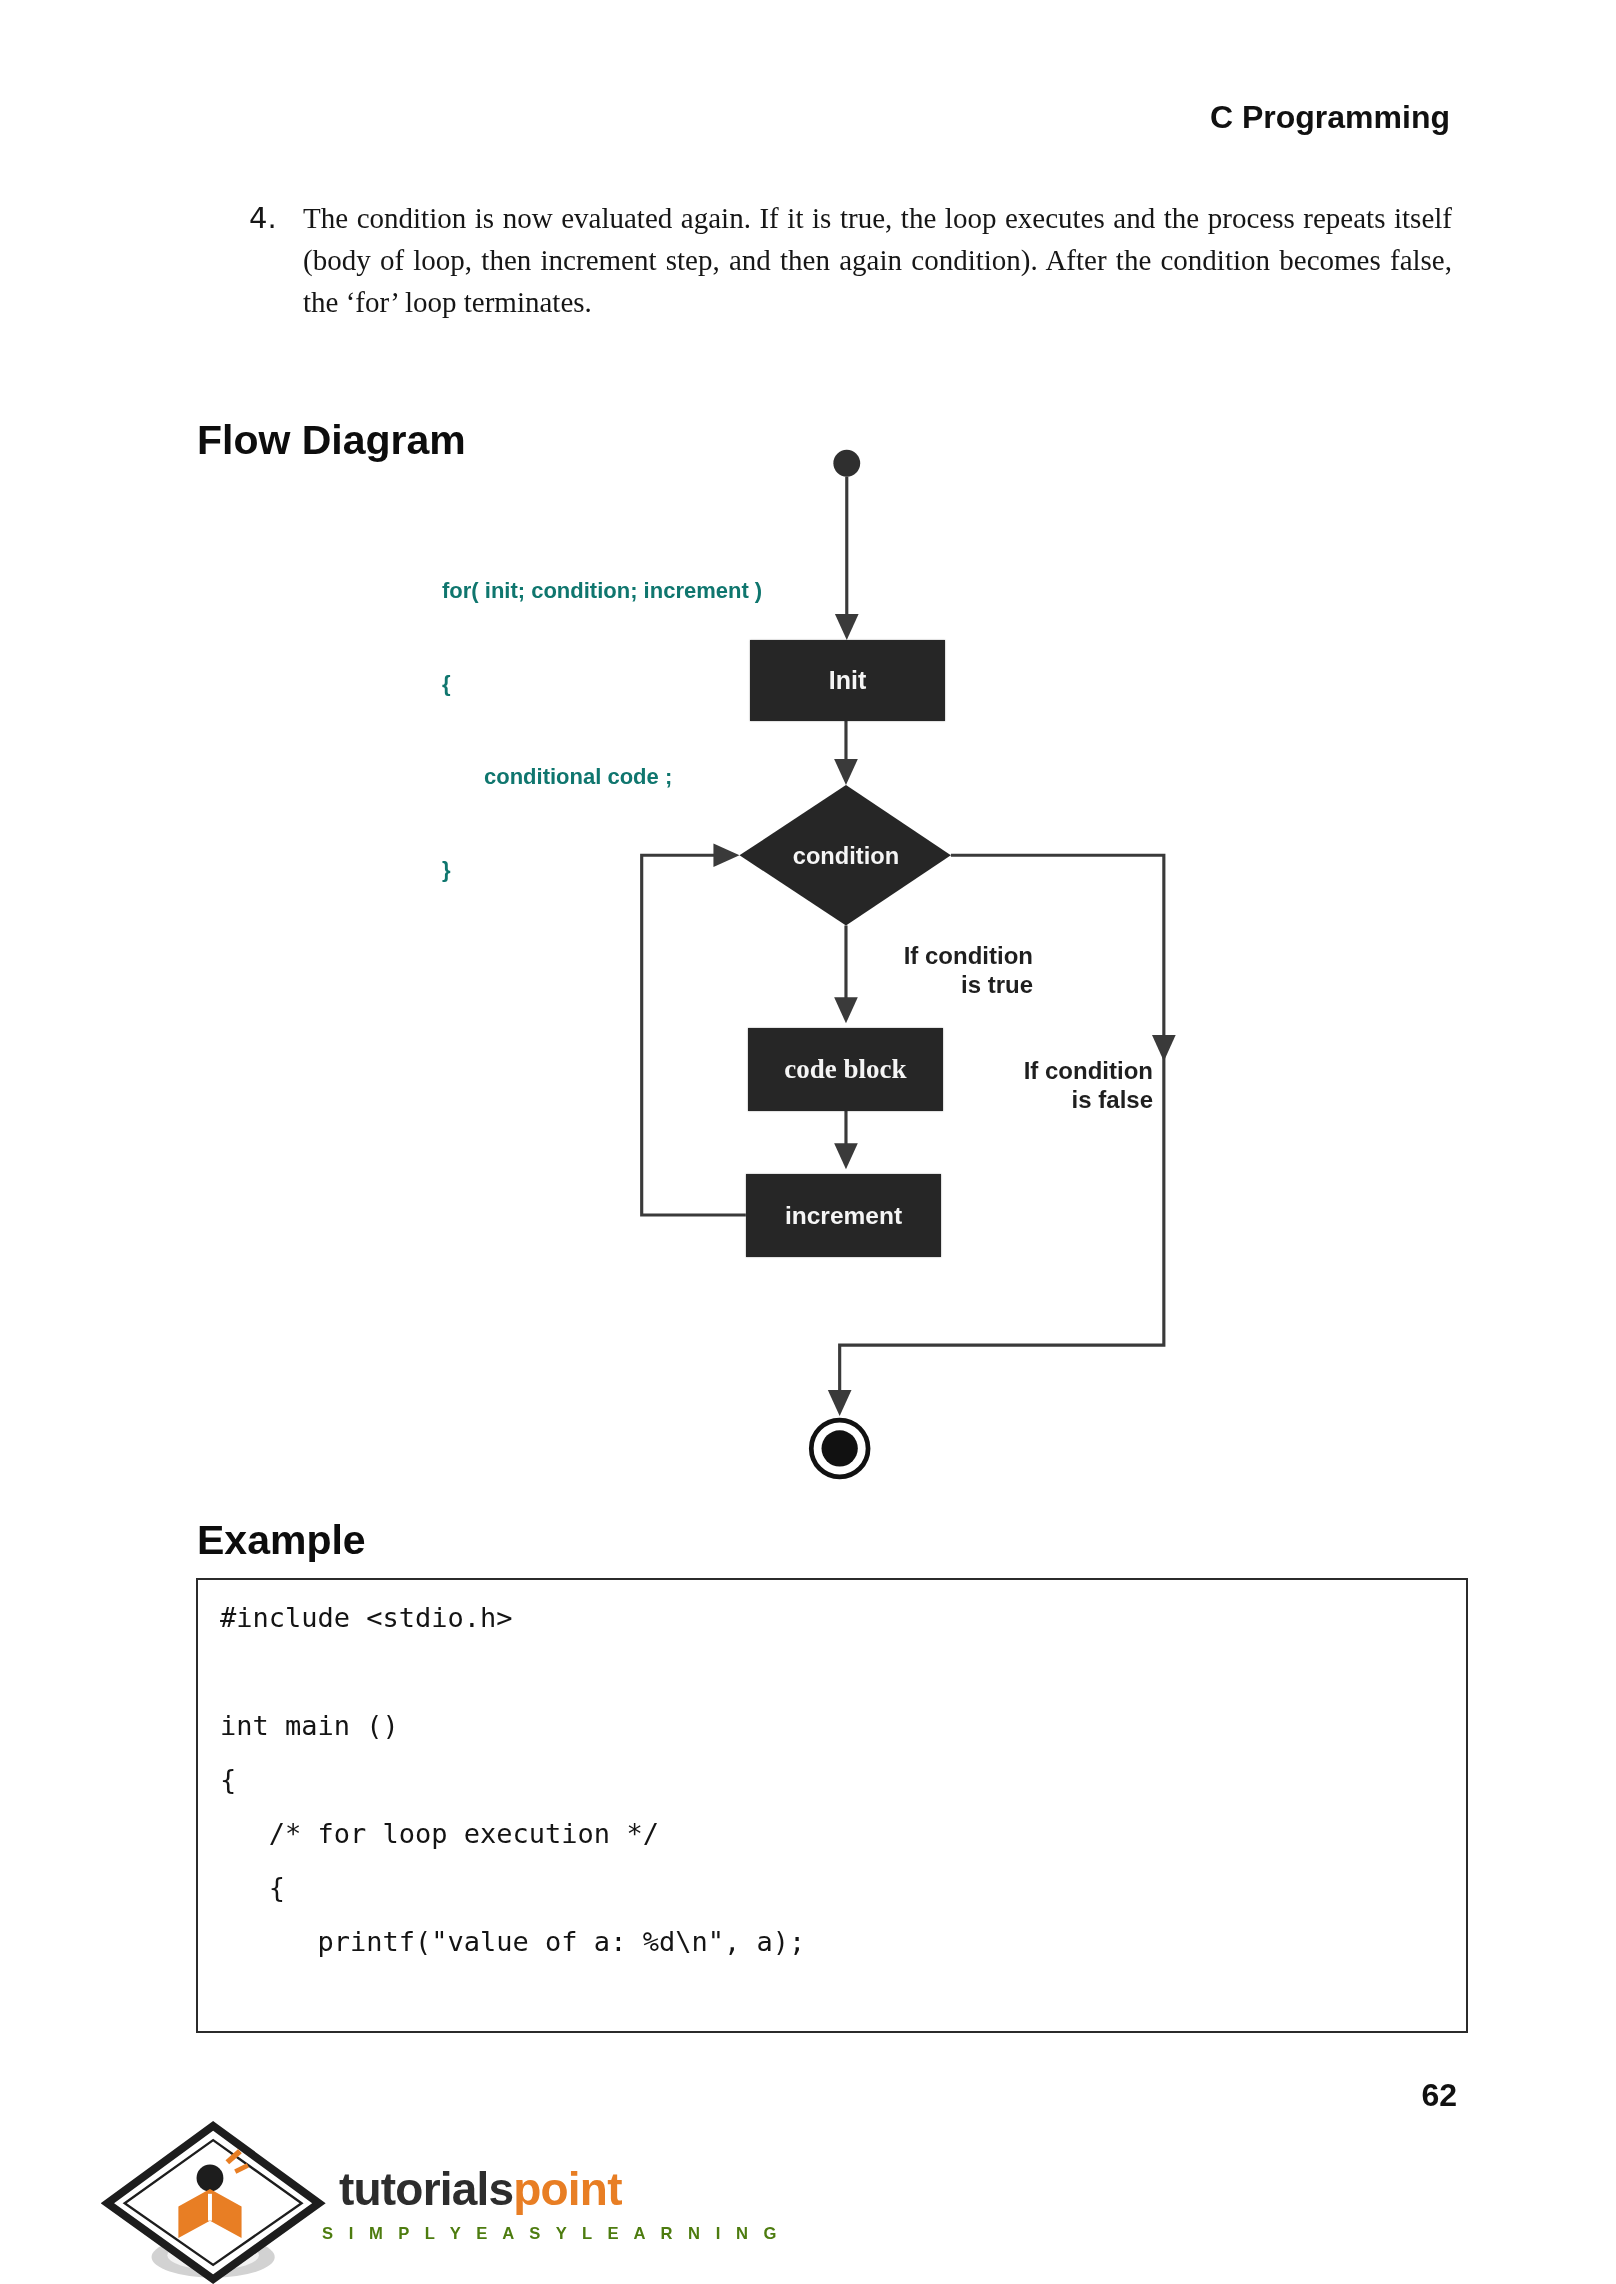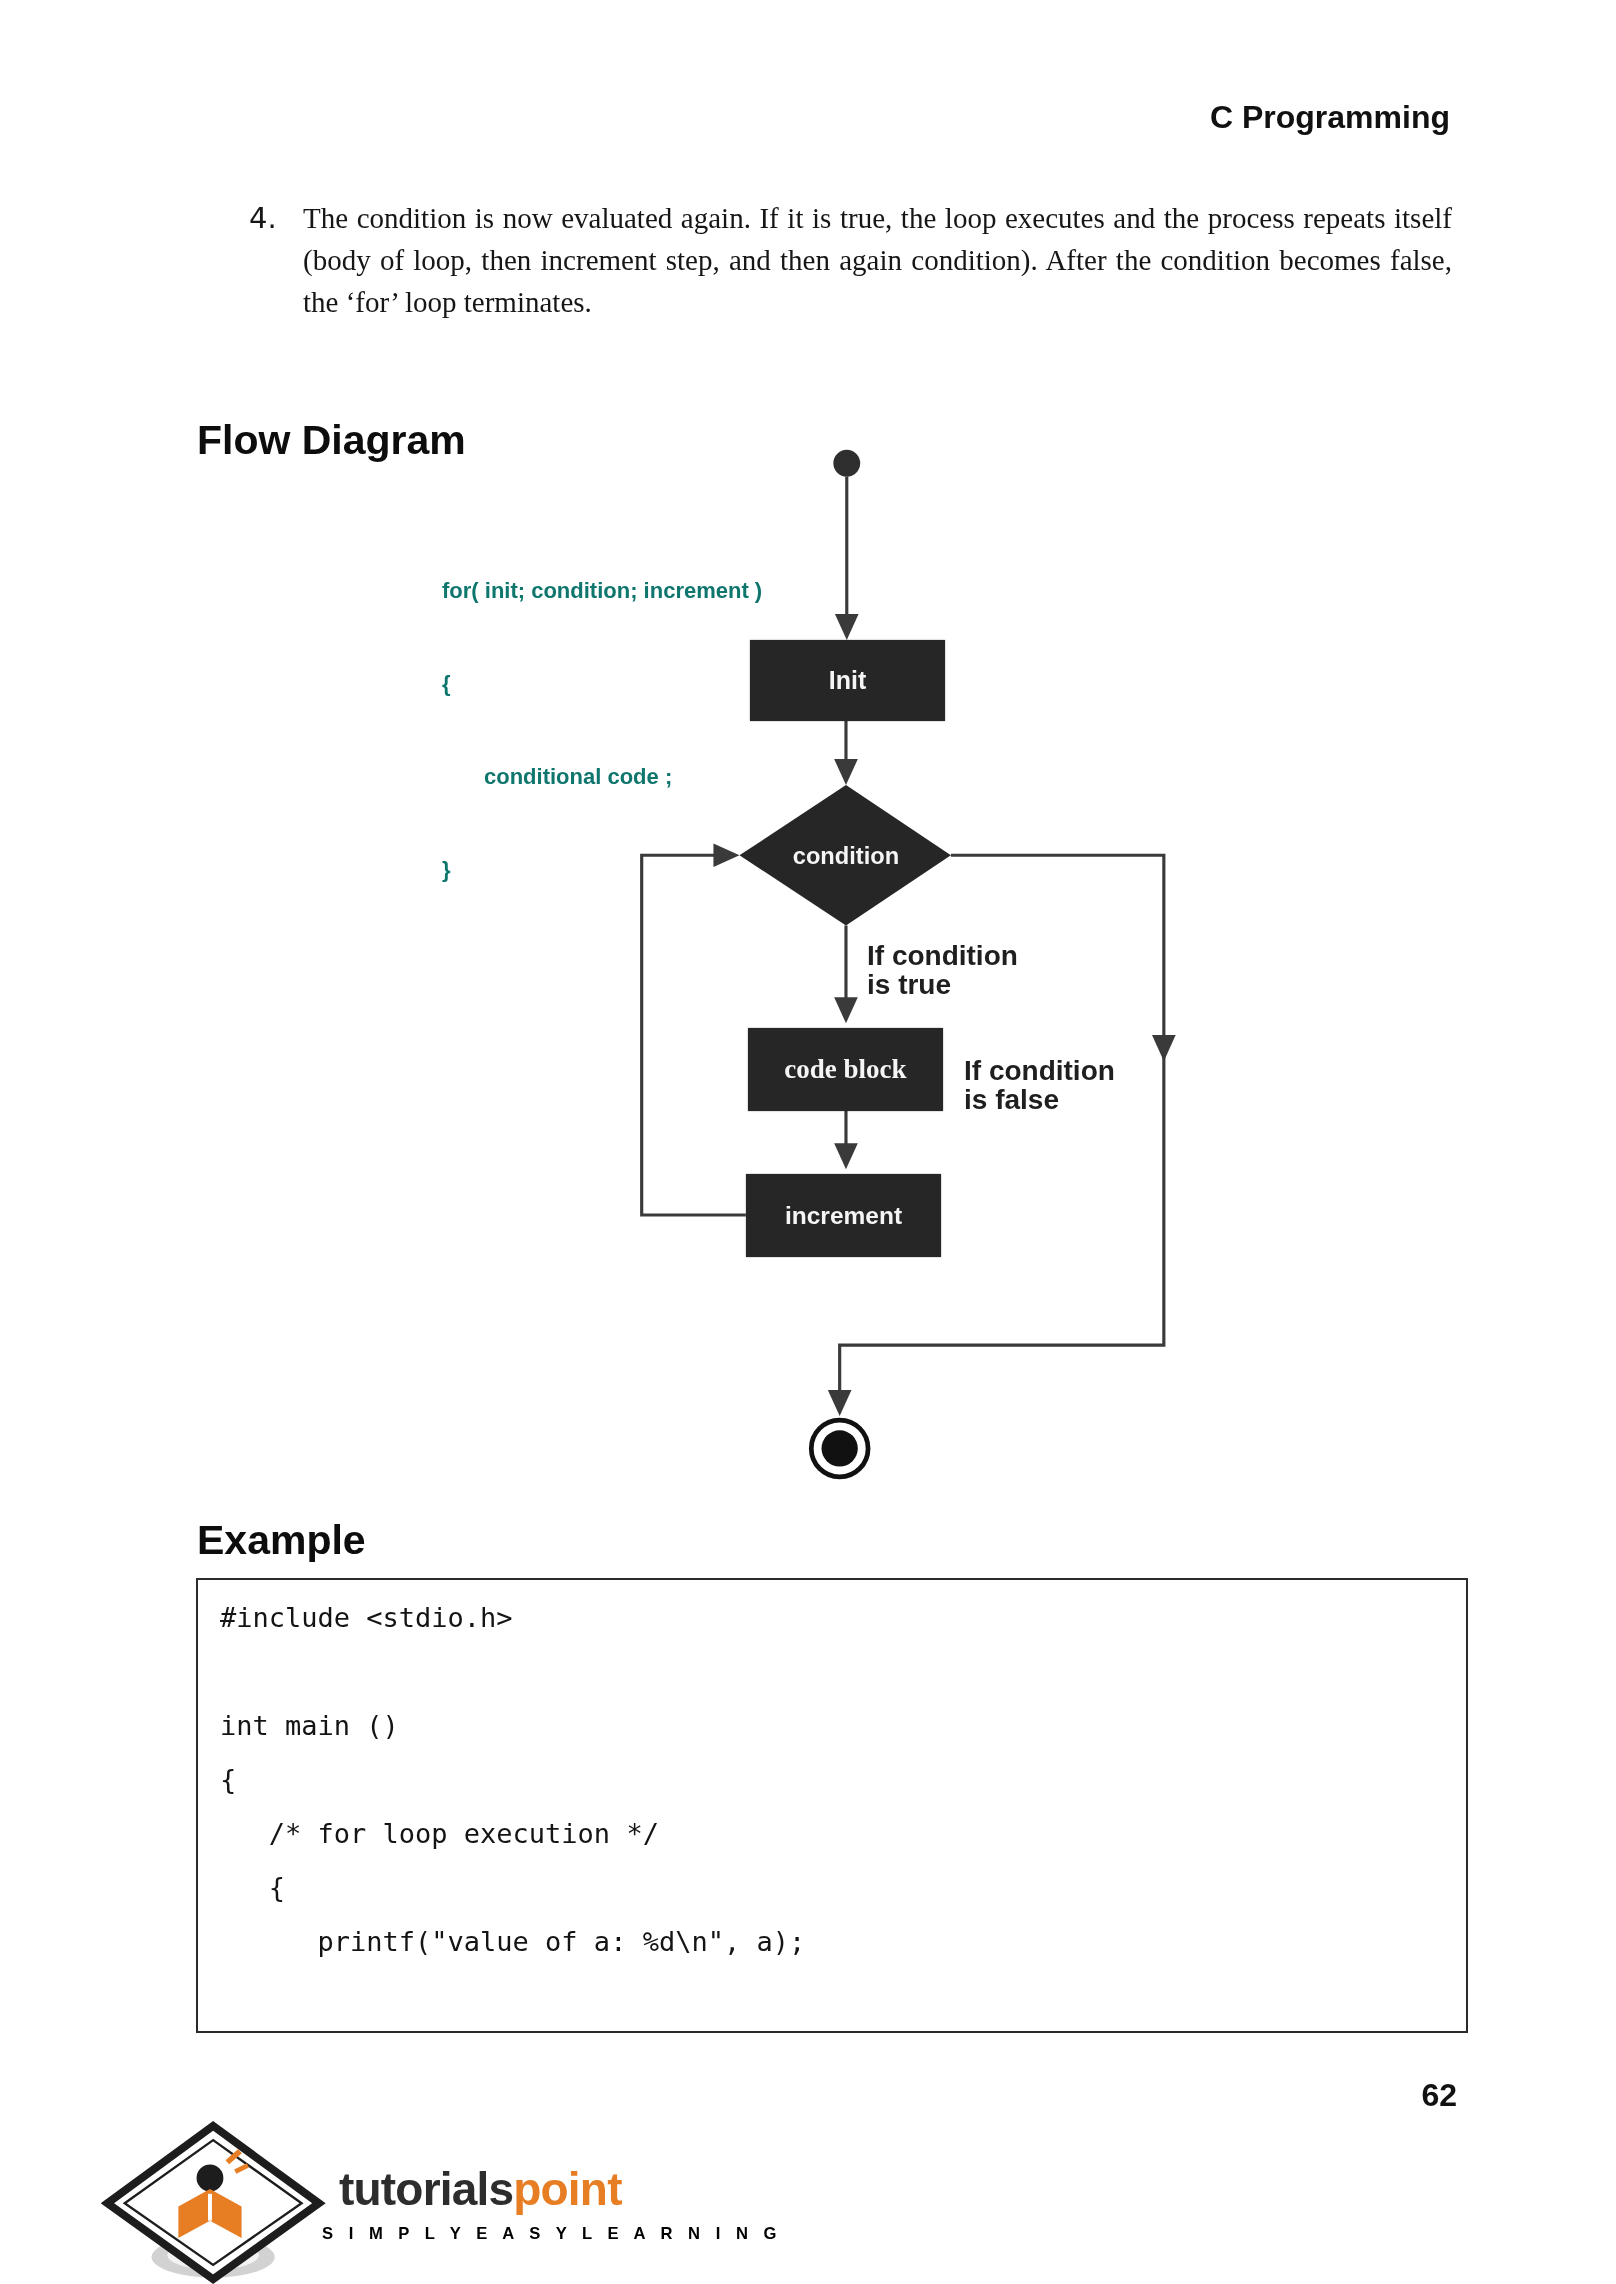--- a/index.html
+++ b/index.html
@@ -53,21 +53,21 @@
 
   .snippet{
     top:513px;left:442px;
     font-family:"Liberation Sans", sans-serif;font-weight:bold;
     font-size:22px;line-height:31px;color:#0f766e;white-space:pre;
   }
   .snippet .indent{padding-left:42px;}
 
   .branch-label{
     font-family:"Liberation Sans", sans-serif;font-weight:bold;
-    font-size:28px;line-height:29px;color:#1f1f1f;text-align:left;
+    font-size:24px;line-height:29px;color:#1f1f1f;text-align:right;
   }
   .label-true{top:941px;left:867px;width:166px;}
   .label-false{top:1056px;left:964px;width:189px;}
 
   
   .code-box{
     top:1578px;left:196px;width:1272px;height:455px;
     border:2.4px solid #2b2b2b;box-sizing:border-box;
     padding:11px 0 0 22px;
     background:#fff;
@@ -86,21 +86,21 @@
 
   
   .logo-mark{top:2121px;left:101px;}
   .logo-text{top:2166px;left:317px;
     font-family:"Liberation Sans", sans-serif;font-weight:bold;
     font-size:46px;line-height:47px;letter-spacing:-0.8px;}
   .logo-text .brand-black{color:#2d2d2d;margin-left:22px;}
   .logo-text .brand-orange{color:#e87e24;margin-top:24px;}
   .logo-tagline{top:2224px;left:322px;
     font-family:"Liberation Sans", sans-serif;
-    font-size:16.6px;letter-spacing:5.5px;color:#000000;font-weight:bold;}
+    font-size:16.6px;letter-spacing:5.5px;color:#4d7c0f;font-weight:bold;}
 </style>
 </head>
 <body>
 
 <div class="page">
 
   <div class="abs doc-header">C Programming</div>
 
   <div class="abs list-item">
     <div class="list-number">4.</div>

